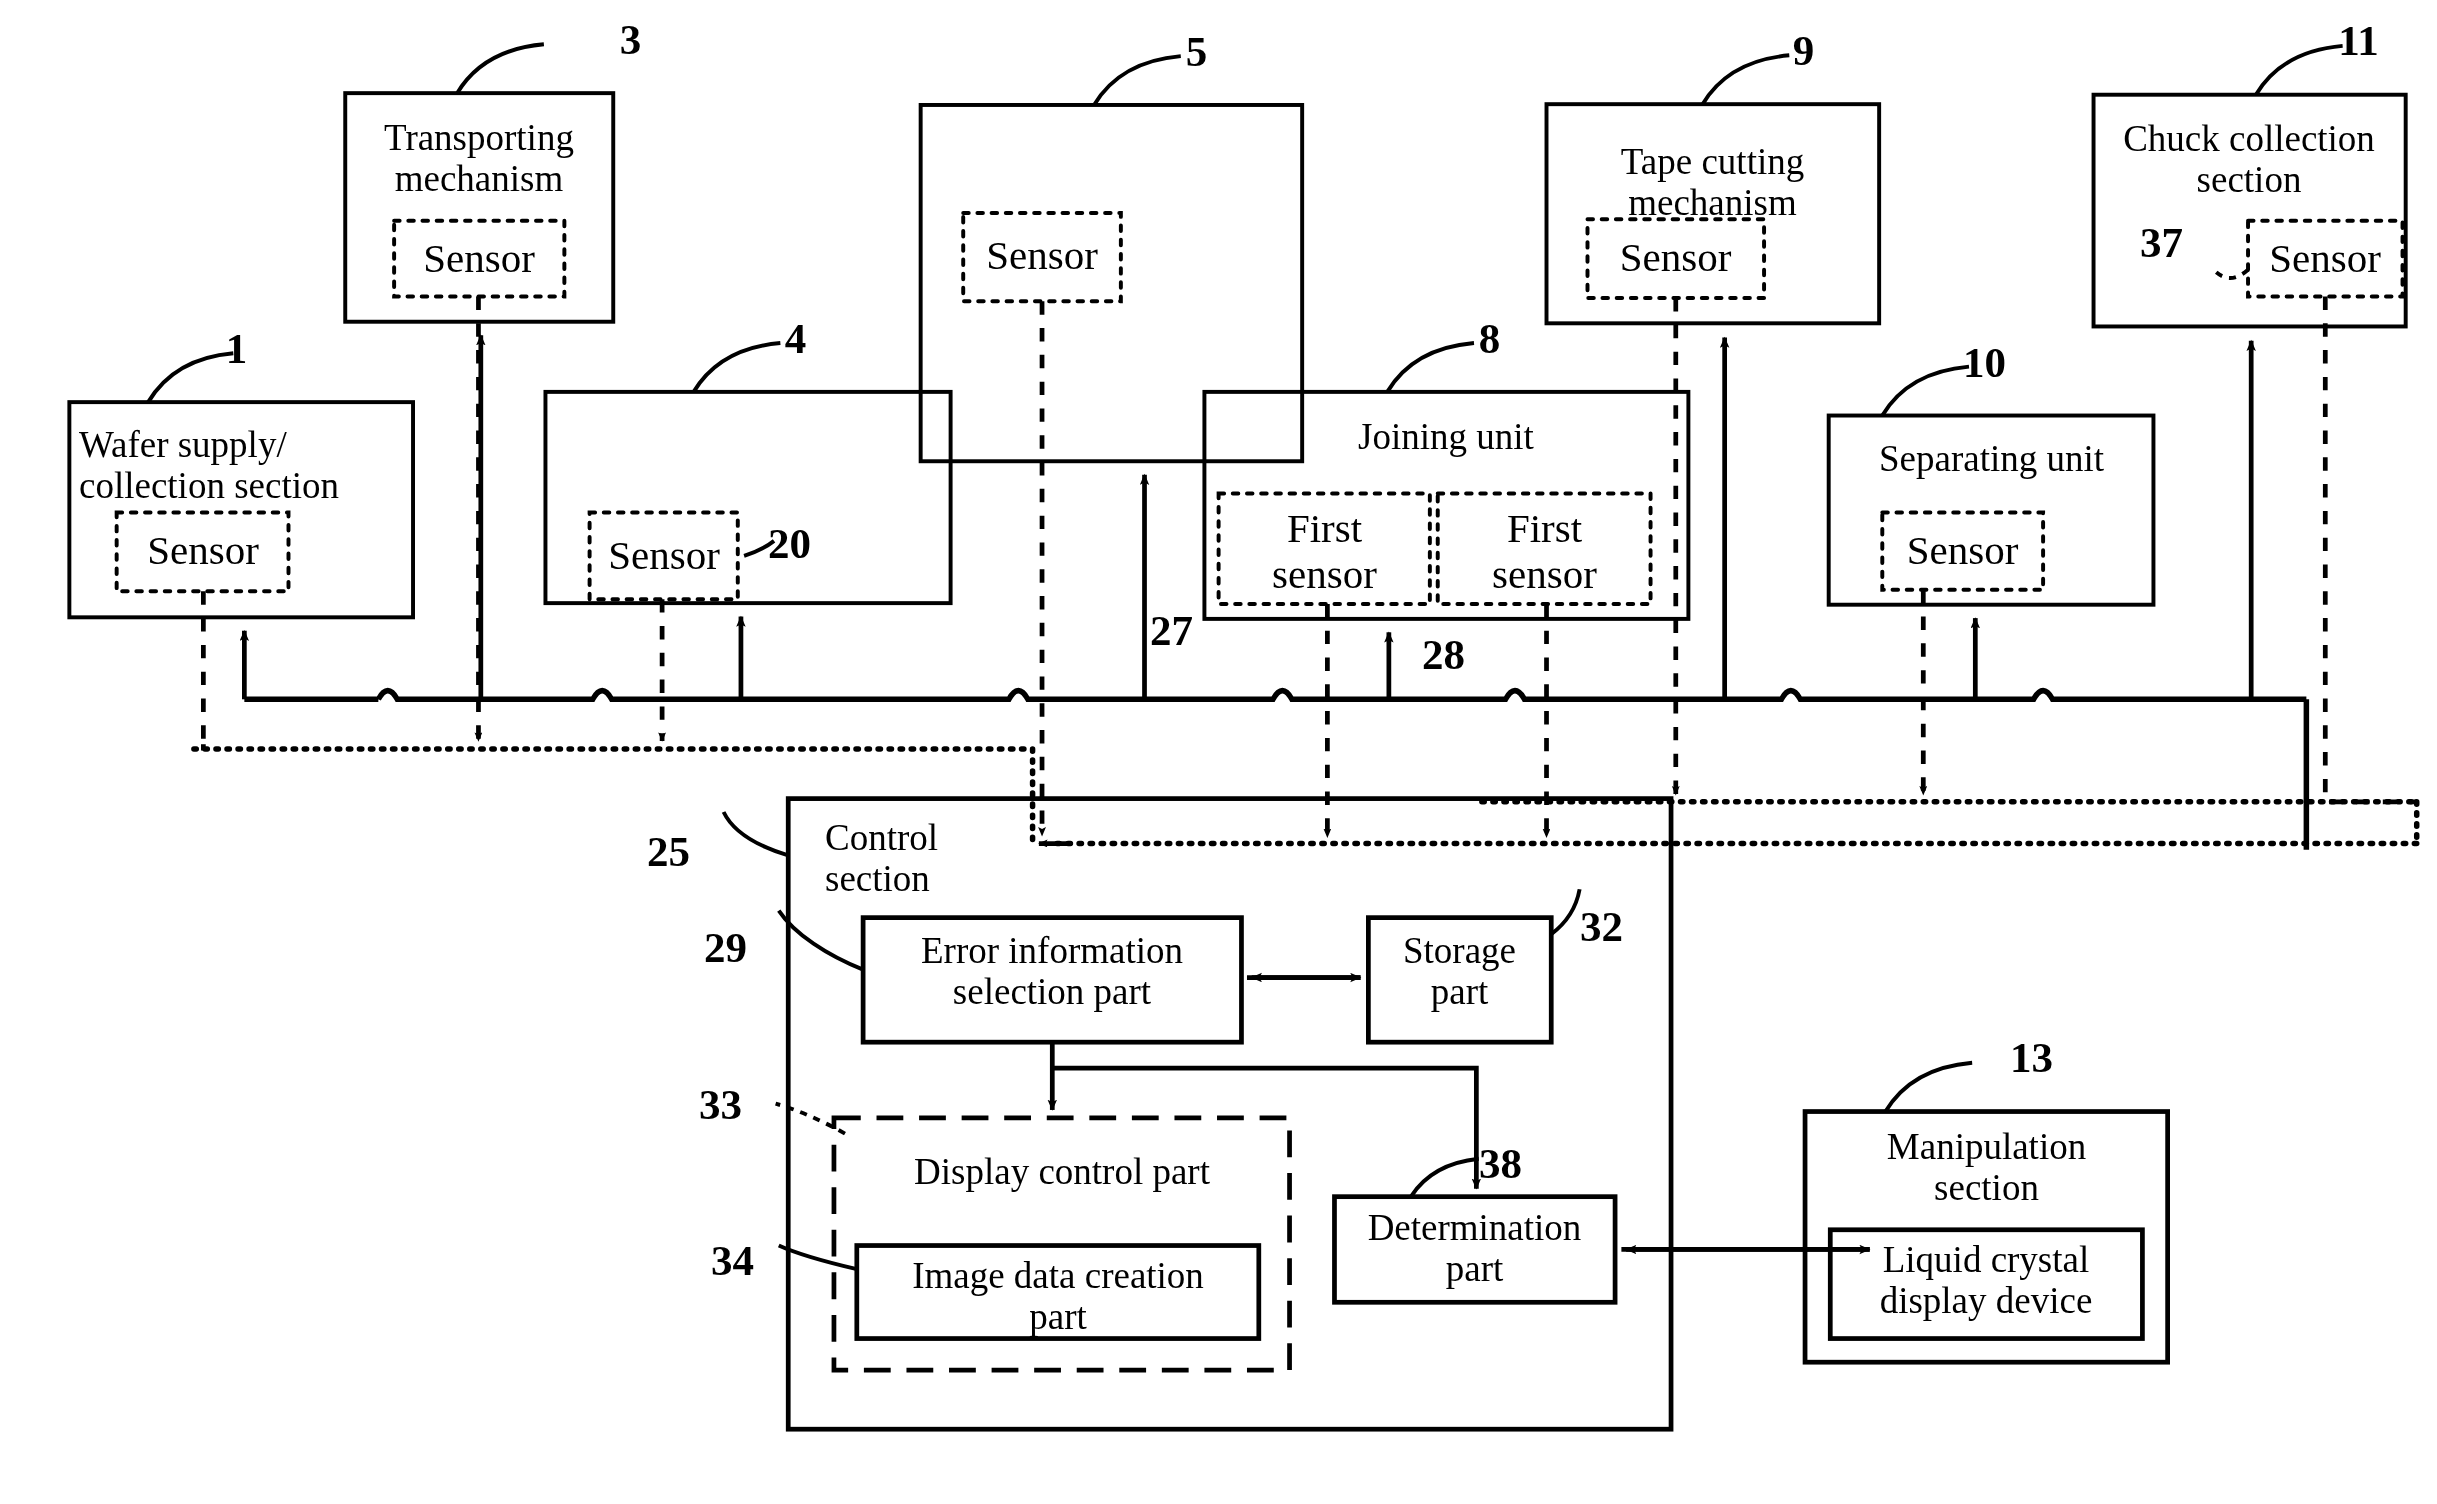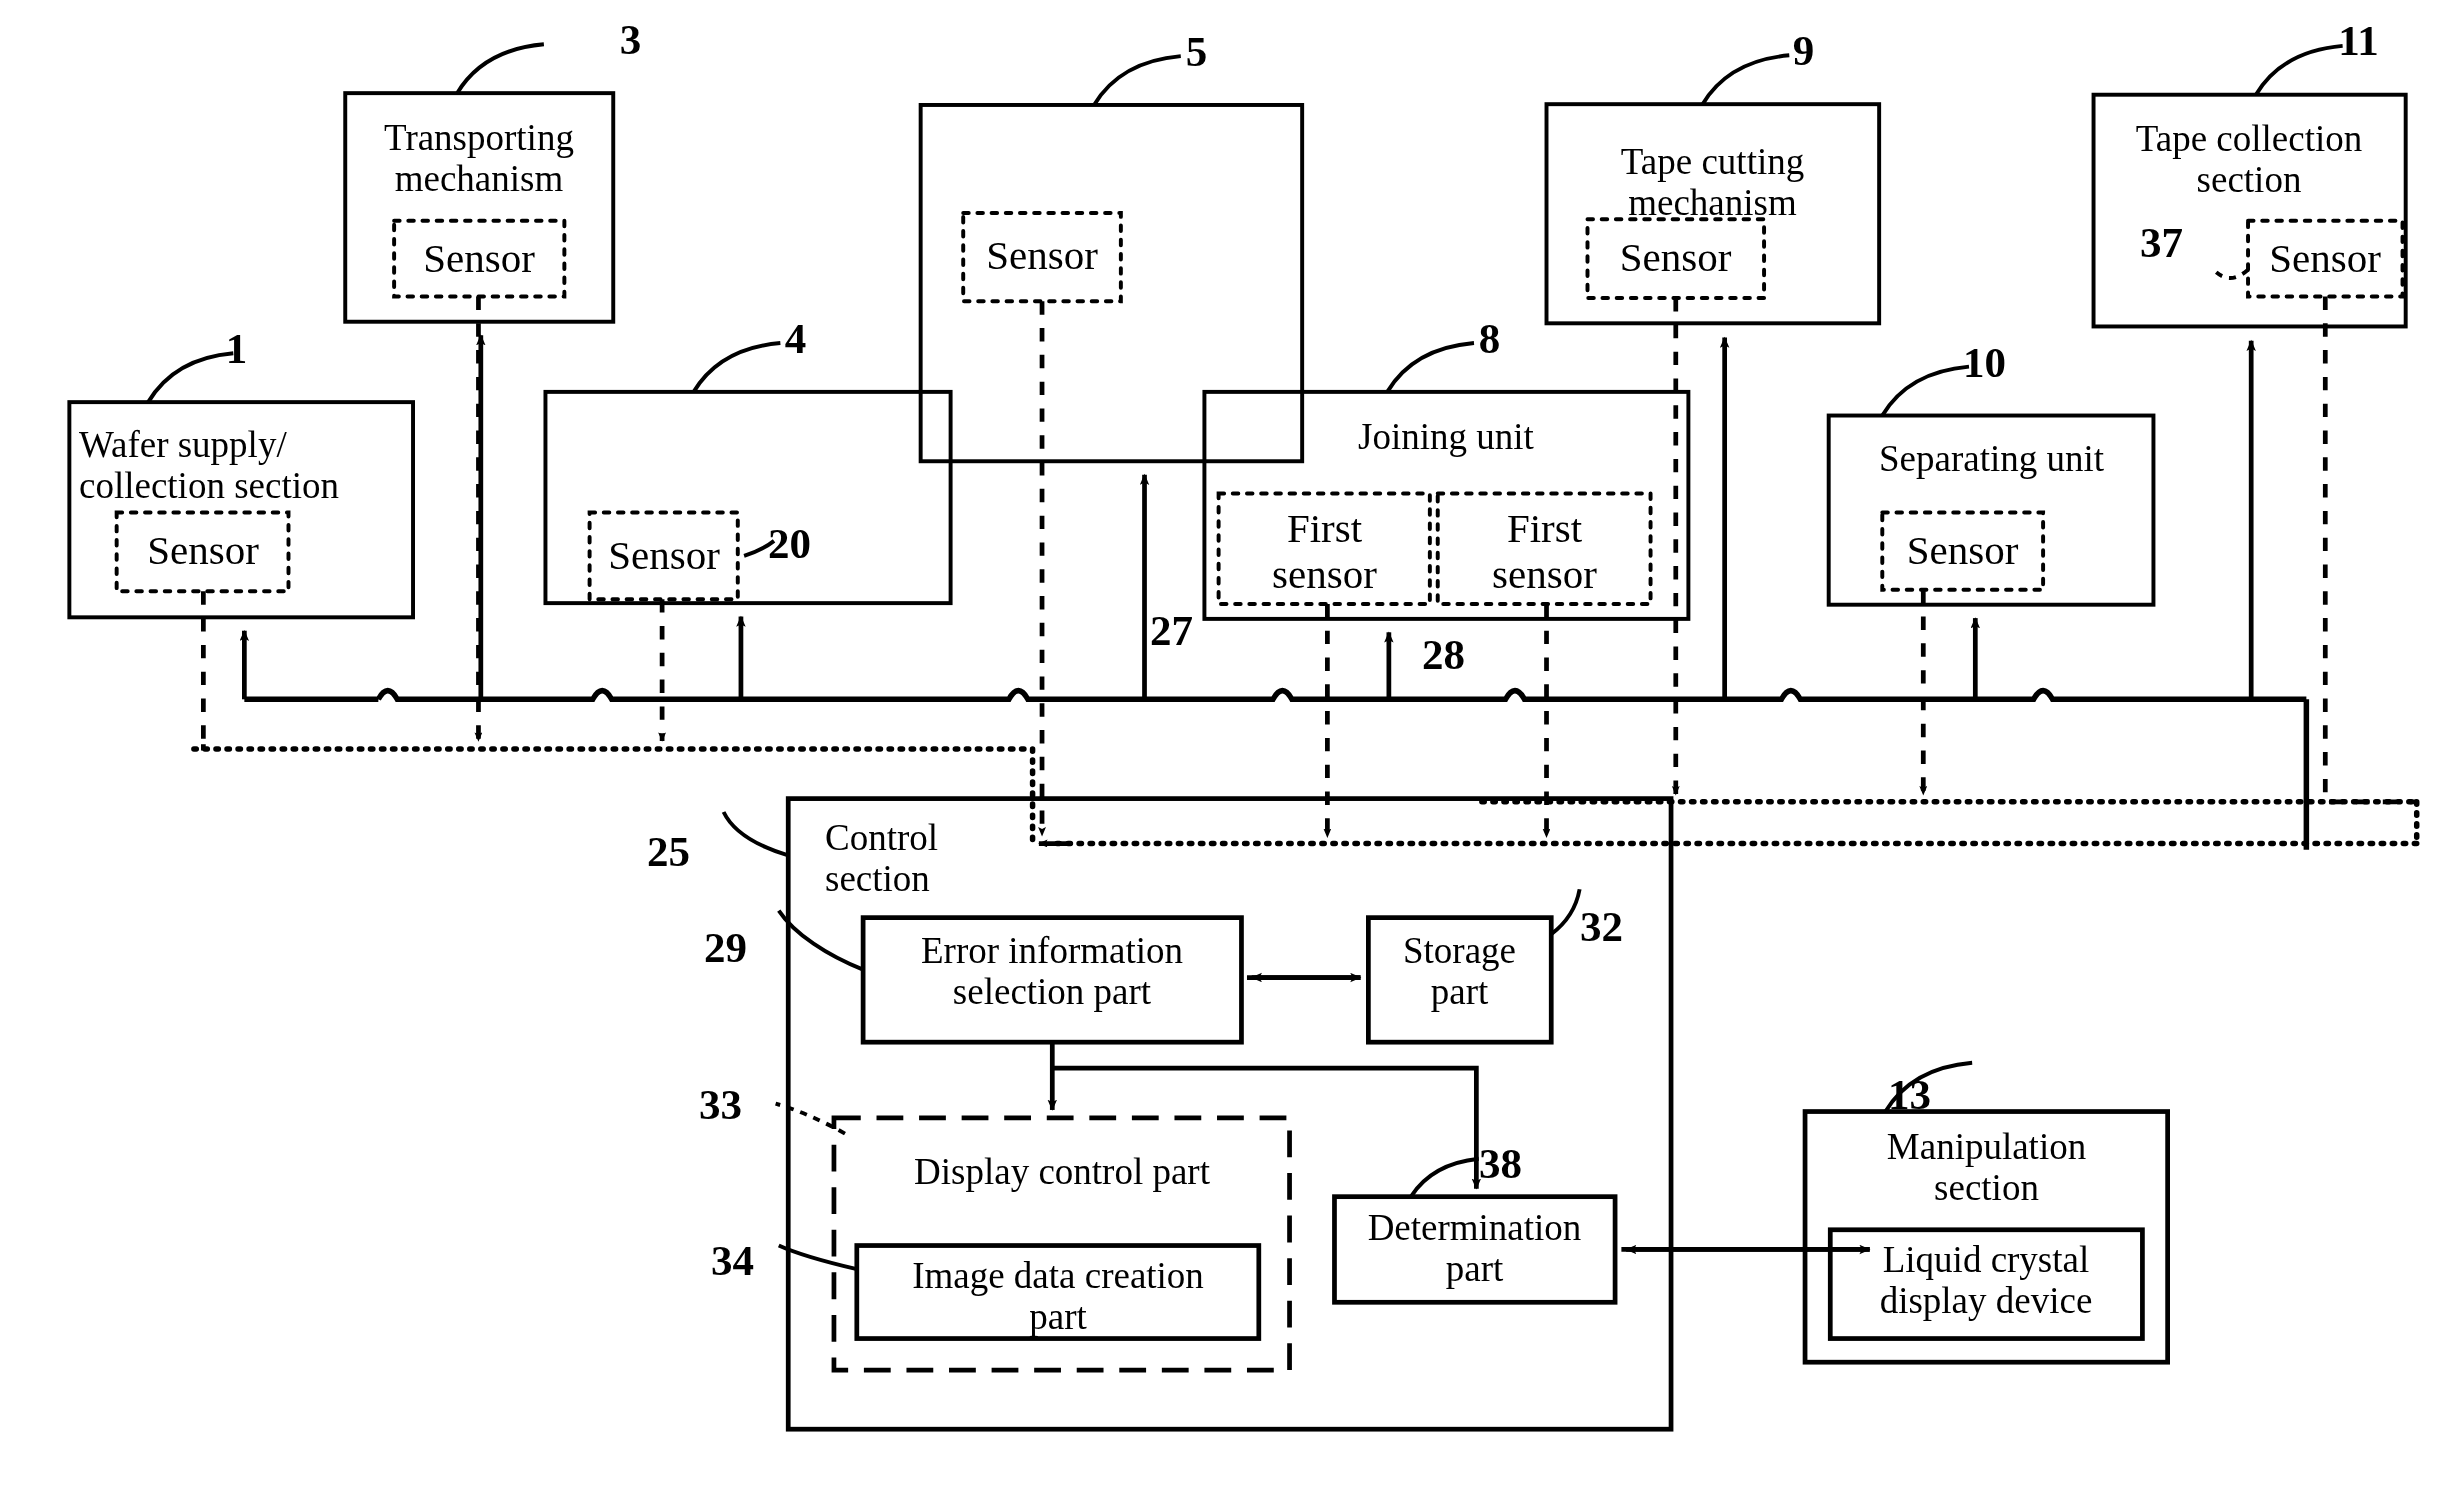--- a/index.html
+++ b/index.html
@@ -171,21 +171,21 @@
 <div class="lbl boxtext small" style="left:394px;top:236px;width:170px;">Sensor</div>
 
 <div class="lbl boxtext small" style="left:963px;top:233px;width:158px;">Sensor</div>
 
 <div class="lbl boxtext" style="left:1546px;top:126px;width:333px;margin-top:15px;">
   <span>Tape cutting</span><br><span>mechanism</span>
 </div>
 <div class="lbl boxtext small" style="left:1587px;top:235px;width:177px;">Sensor</div>
 
 <div class="lbl boxtext" style="left:2093px;top:118px;width:312px;">
-  <span>Tape collection</span><br><span>section</span>
+  <span>Chuck collection</span><br><span>section</span>
 </div>
 <div class="lbl boxtext small" style="left:2248px;top:236px;width:154px;">Sensor</div>
 
 <div class="lbl boxtext" style="left:79px;top:424px;width:331px;text-align:left;">
   <span>Wafer supply/</span><br><span>collection section</span>
 </div>
 <div class="lbl boxtext small" style="left:117px;top:528px;width:172px;">Sensor</div>
 
 <div class="lbl boxtext small" style="left:590px;top:533px;width:148px;">Sensor</div>
 
@@ -225,21 +225,21 @@
 </div>
 
 <div class="lbl numlbl" style="left:213px;top:325px;width:47px;">1</div>
 <div class="lbl numlbl" style="left:607px;top:15.8px;width:47px;">3</div>
 <div class="lbl numlbl" style="left:772px;top:315px;width:47px;">4</div>
 <div class="lbl numlbl" style="left:1173px;top:28px;width:47px;">5</div>
 <div class="lbl numlbl" style="left:1466px;top:315px;width:47px;">8</div>
 <div class="lbl numlbl" style="left:1780px;top:27px;width:47px;">9</div>
 <div class="lbl numlbl" style="left:1953px;top:339px;width:63px;">10</div>
 <div class="lbl numlbl" style="left:2327px;top:17.3px;width:63px;">11</div>
-<div class="lbl numlbl" style="left:1878px;top:1034px;width:63px;margin-top:37px;">13</div>
+<div class="lbl numlbl" style="left:2000px;top:1034px;width:63px;">13</div>
 <div class="lbl numlbl" style="left:637px;top:828px;width:63px;">25</div>
 <div class="lbl numlbl" style="left:758px;top:520px;width:63px;">20</div>
 <div class="lbl numlbl" style="left:1140px;top:607px;width:63px;">27</div>
 <div class="lbl numlbl" style="left:1412px;top:631px;width:63px;">28</div>
 <div class="lbl numlbl" style="left:694px;top:924px;width:63px;">29</div>
 <div class="lbl numlbl" style="left:1570px;top:903px;width:63px;">32</div>
 <div class="lbl numlbl" style="left:689px;top:1081px;width:63px;">33</div>
 <div class="lbl numlbl" style="left:701px;top:1237px;width:63px;">34</div>
 <div class="lbl numlbl" style="left:1469px;top:1140px;width:63px;">38</div>
 <div class="lbl numlbl" style="left:2130px;top:219px;width:63px;">37</div>

